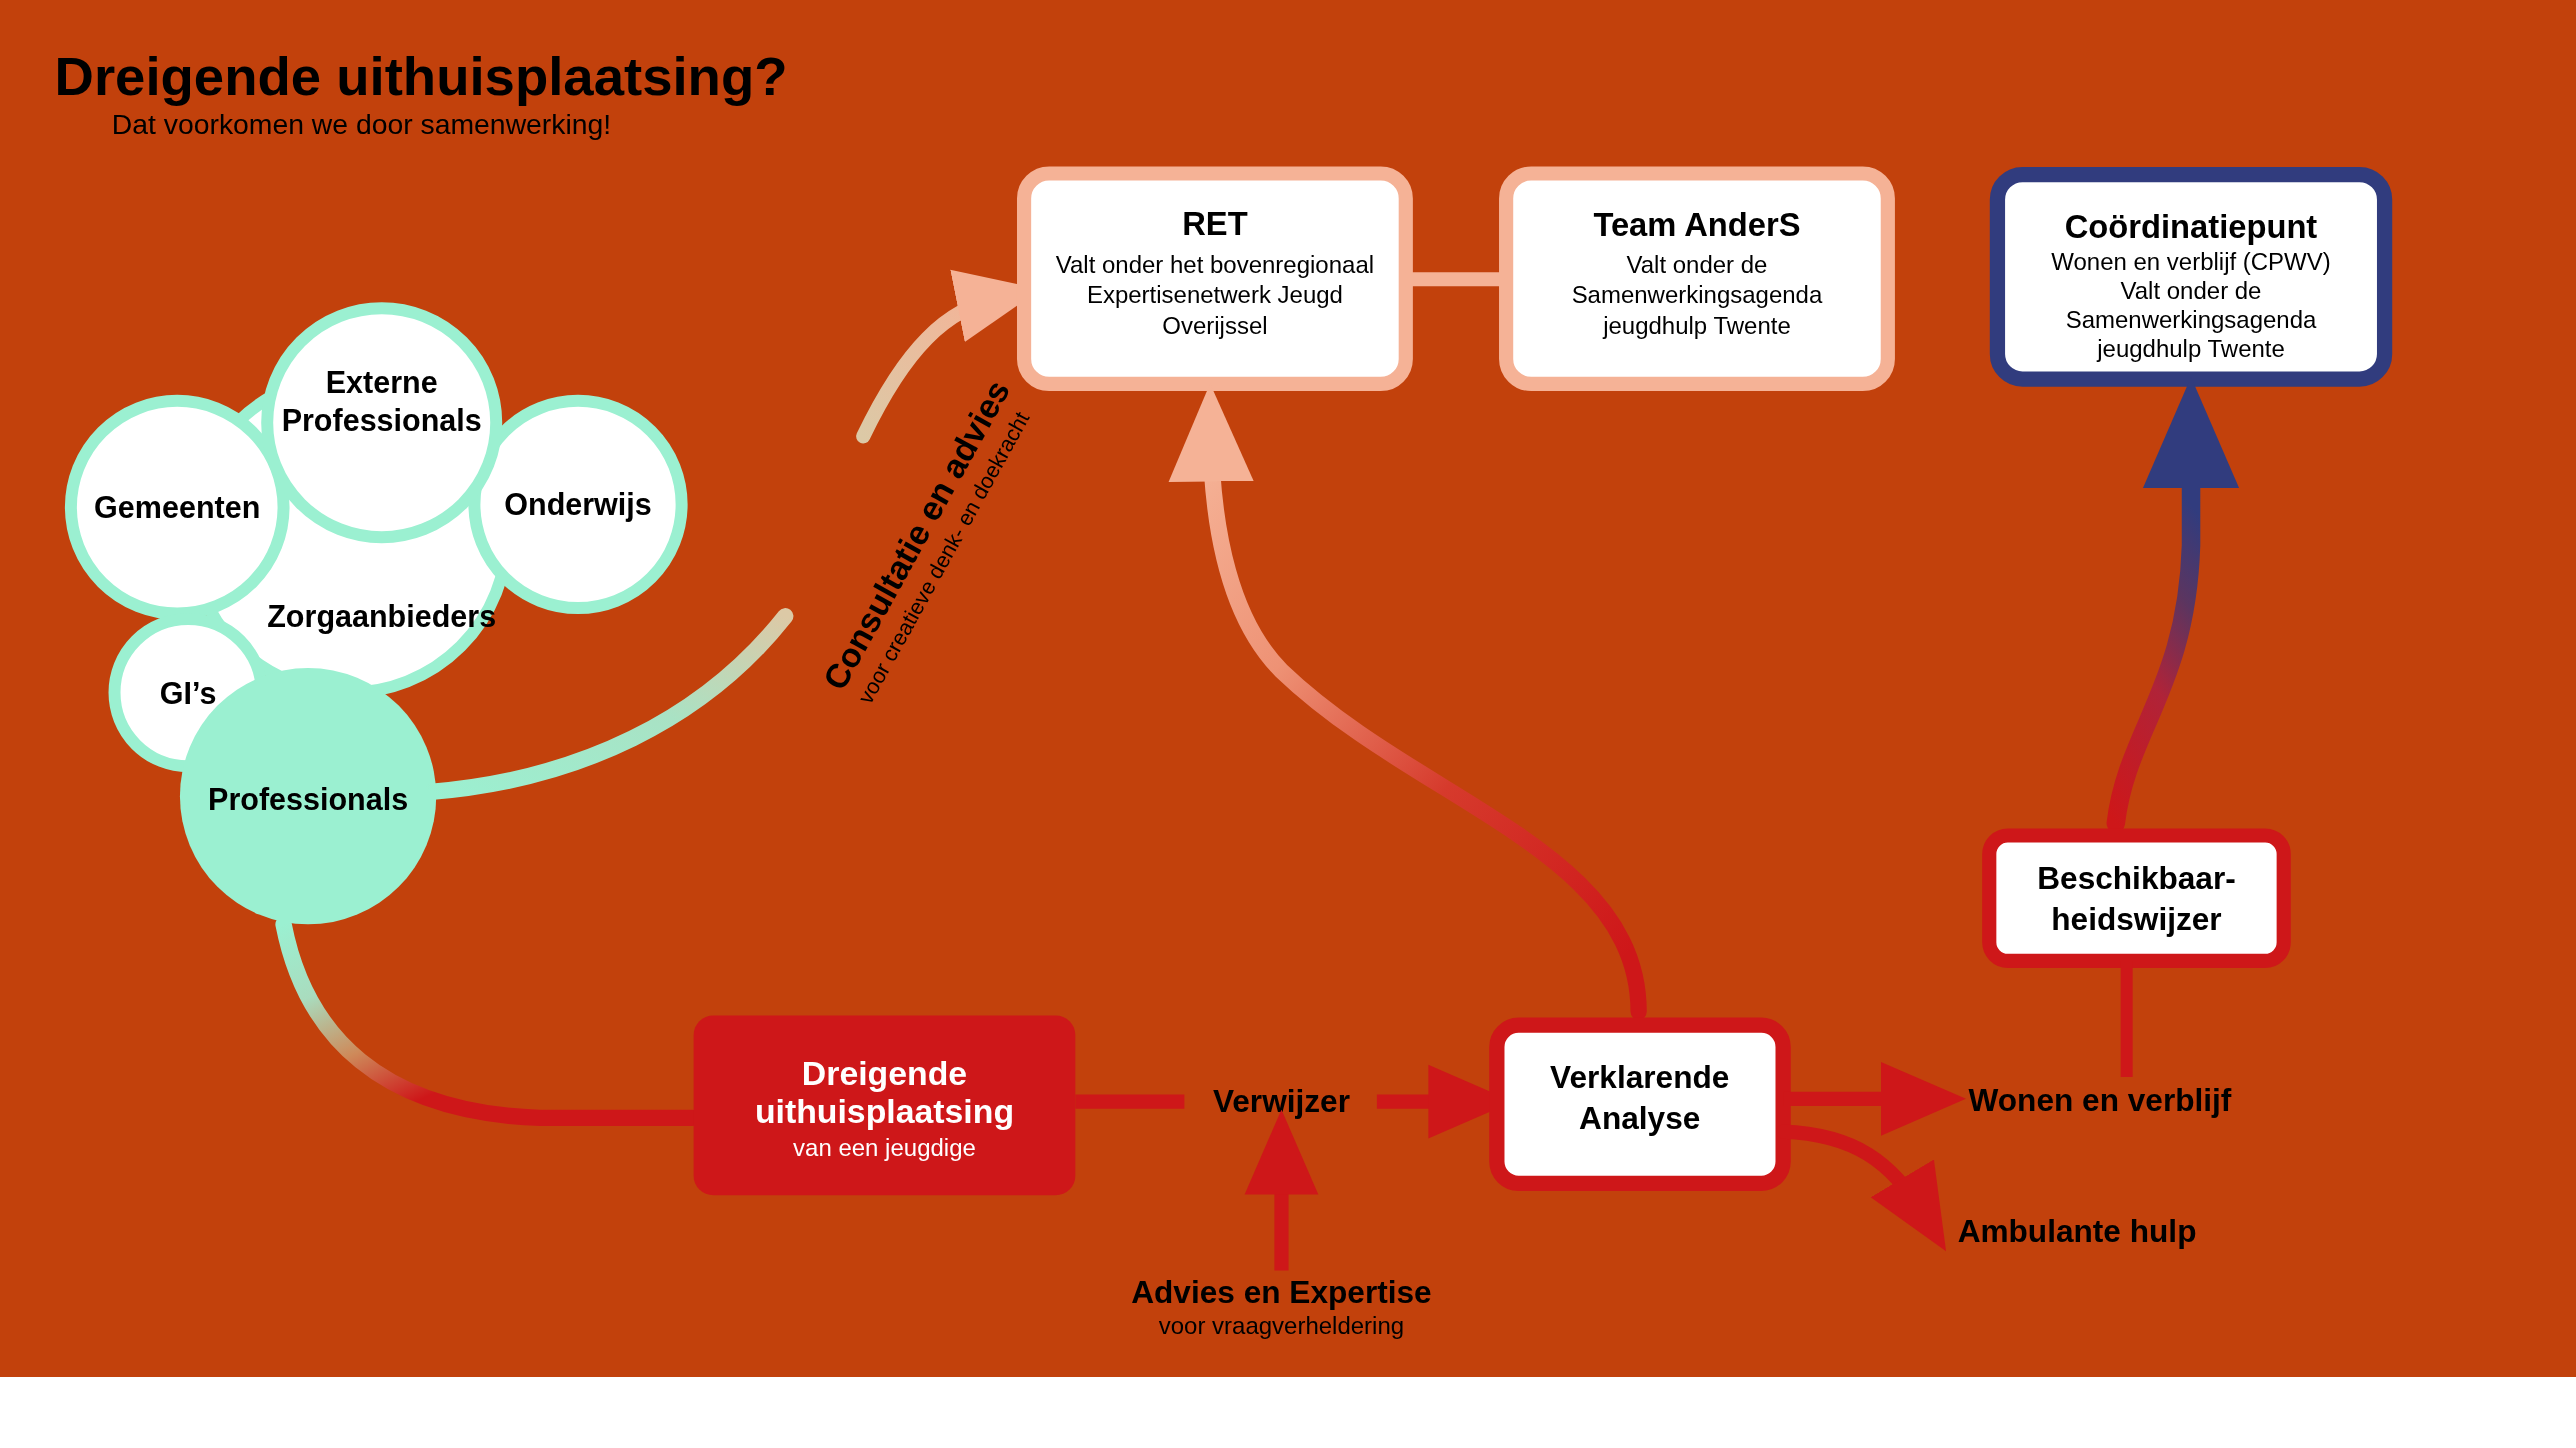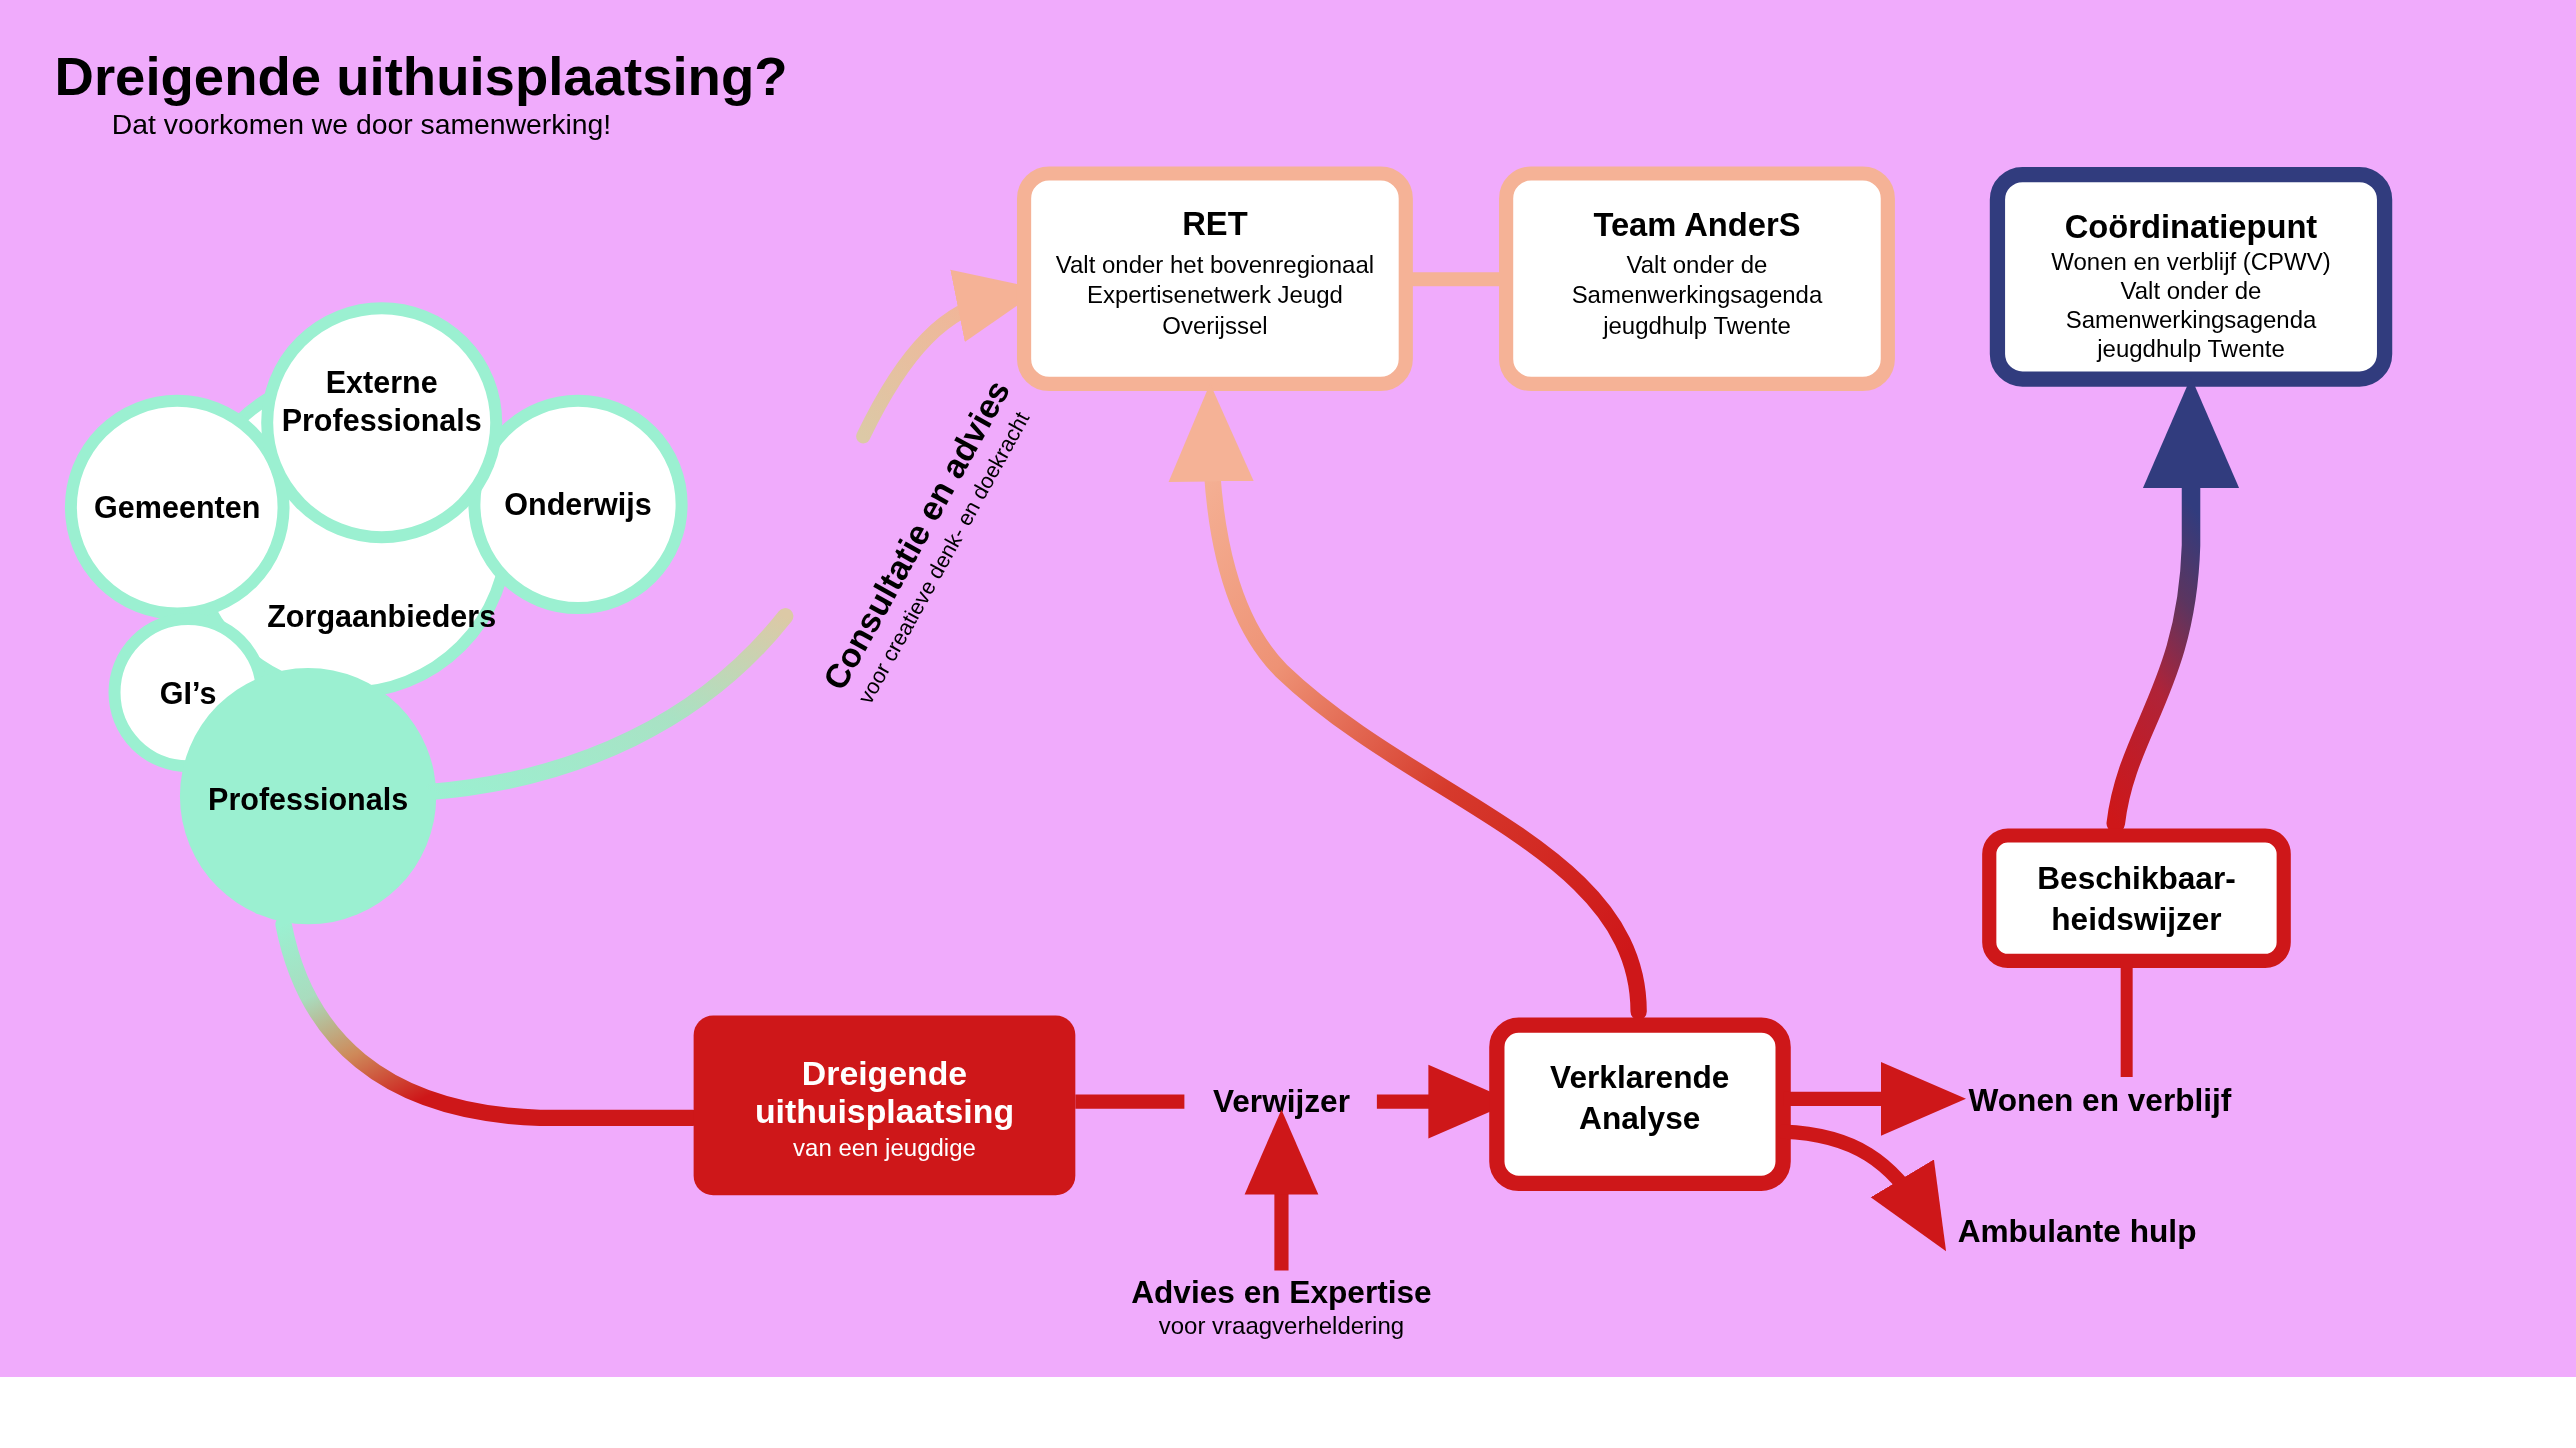--- a/index.html
+++ b/index.html
@@ -1,17 +1,17 @@
 <!DOCTYPE html>
 <html style="font-size:8.7px"><head>
 <meta charset="utf-8">
 <style>
   html,body{margin:0;padding:0;background:#ffffff;}
   body{width:2576px;height:1449px;overflow:hidden;font-family:"Liberation Sans",sans-serif;}
-  #stage{position:relative;width:2576px;height:1377px;background:#f0abfc;}
+  #stage{position:relative;width:2576px;height:1377px;background:#c2410c;}
   svg#canvas{position:absolute;left:0;top:0;width:2576px;height:1449px;}
   .t{font-family:"Liberation Sans",sans-serif;fill:#000;}
   .hdr{font-size:100px;font-weight:bold;}
   .sub{font-size:52px;}
   .circlelbl{font-size:56px;font-weight:bold;}
   .boxtitle{font-size:60px;font-weight:bold;}
   .boxline{font-size:44px;}
   .redboxtitle{font-size:62px;font-weight:bold;fill:#ffffff;}
   .redboxsub{font-size:44px;fill:#ffffff;}
   .valabel{font-size:58px;font-weight:bold;}

